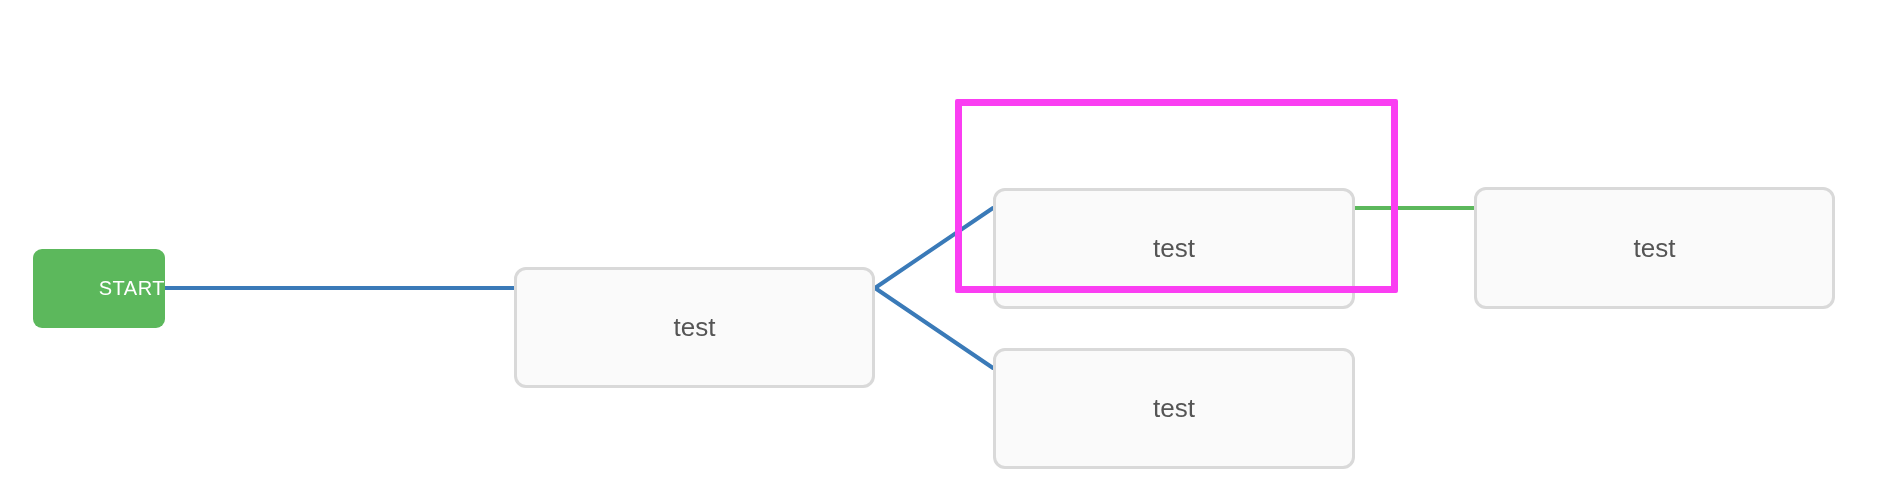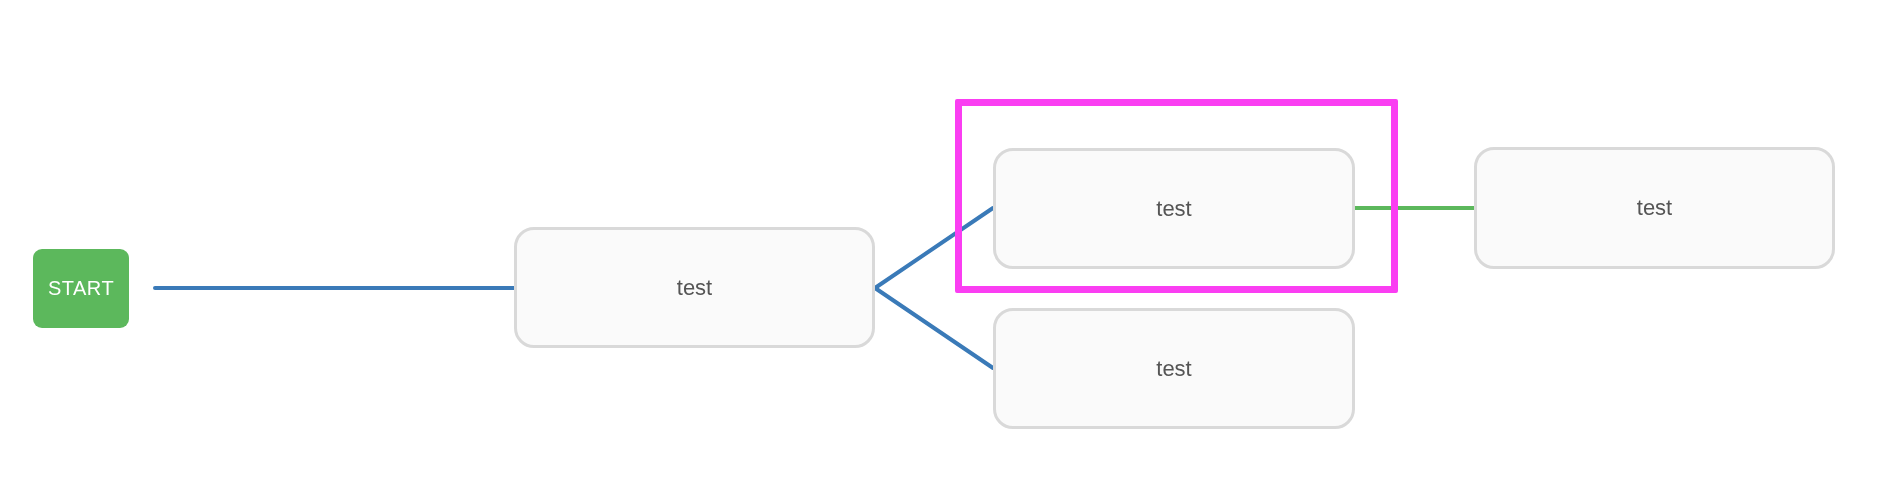--- a/index.html
+++ b/index.html
@@ -23,23 +23,24 @@
     box-sizing: border-box;
     display: flex;
     align-items: center;
     justify-content: center;
     z-index: 2;
     cursor: pointer;
   }
   .node.task {
     background: var(--node_fill, #fafafa);
     border: 3px solid var(--node_border, #d9d9d9);
-    border-radius: 20px;
+    border-radius: 12px;
     color: var(--node_text, #555555);
-    font-size: 22px;
+    font-size: 26px;
+    margin-top: 40px;
   }
   .node.start {
     background: var(--start_fill, #5cb85c);
     border: none;
     border-radius: 9px;
     color: var(--start_text, #ffffff);
     font-size: 20px;
     letter-spacing: 0.5px;
   }
   .selection {
@@ -60,21 +61,21 @@
 
 <div class="canvas" style="width: 1886px; height: 502px;">
 
   <svg class="edge-layer" width="1886" height="502">
       <polyline points="155,288 514,288" fill="none" stroke="#3a7ab8" stroke-width="4" stroke-linecap="round"></polyline>
       <polyline points="875,288 993,208" fill="none" stroke="#3a7ab8" stroke-width="4" stroke-linecap="round"></polyline>
       <polyline points="875,288 993,368" fill="none" stroke="#3a7ab8" stroke-width="4" stroke-linecap="round"></polyline>
       <polyline points="1355,208 1474,208" fill="none" stroke="#5cb85c" stroke-width="4" stroke-linecap="round"></polyline>
     </svg>
 
-  <div class="node start" style="left: 33px; top: 249px; width: 96px; height: 79px;">
+  <div class="node start" style="left: 33px; top: 249px; width: 132px; height: 79px; justify-content: flex-end;">
     <span class="node-label">START</span>
   </div>
 
   <div class="node task" style="left: 514px; top: 227px; width: 361px; height: 121px;">
     <span class="node-label">test</span>
   </div>
 
   <div class="node task" style="left: 993px; top: 148px; width: 362px; height: 121px;">
     <span class="node-label">test</span>
   </div>

